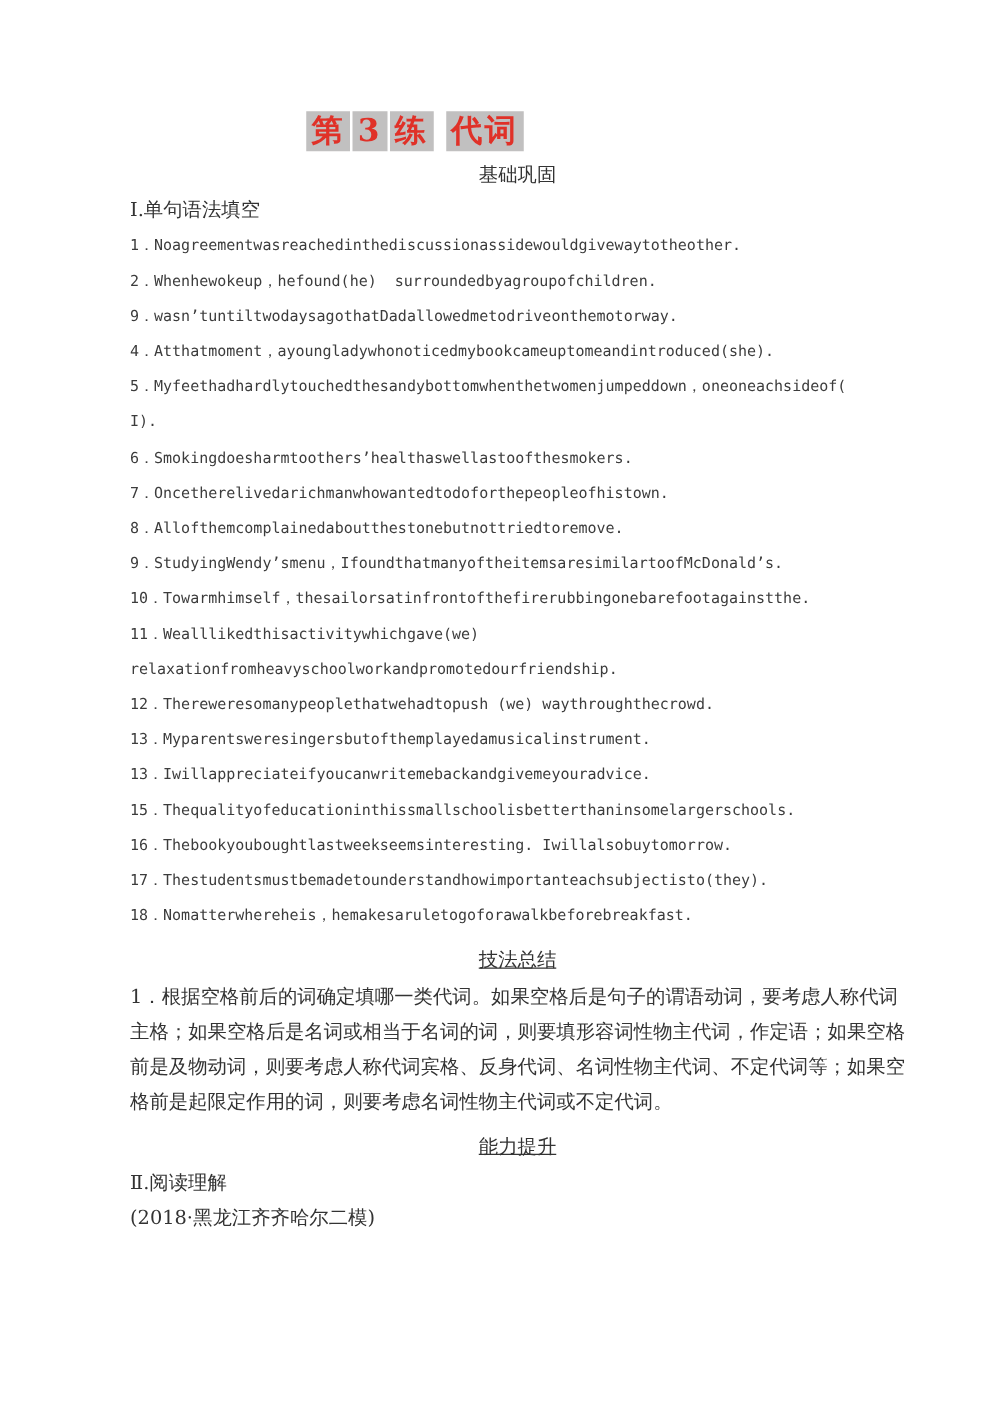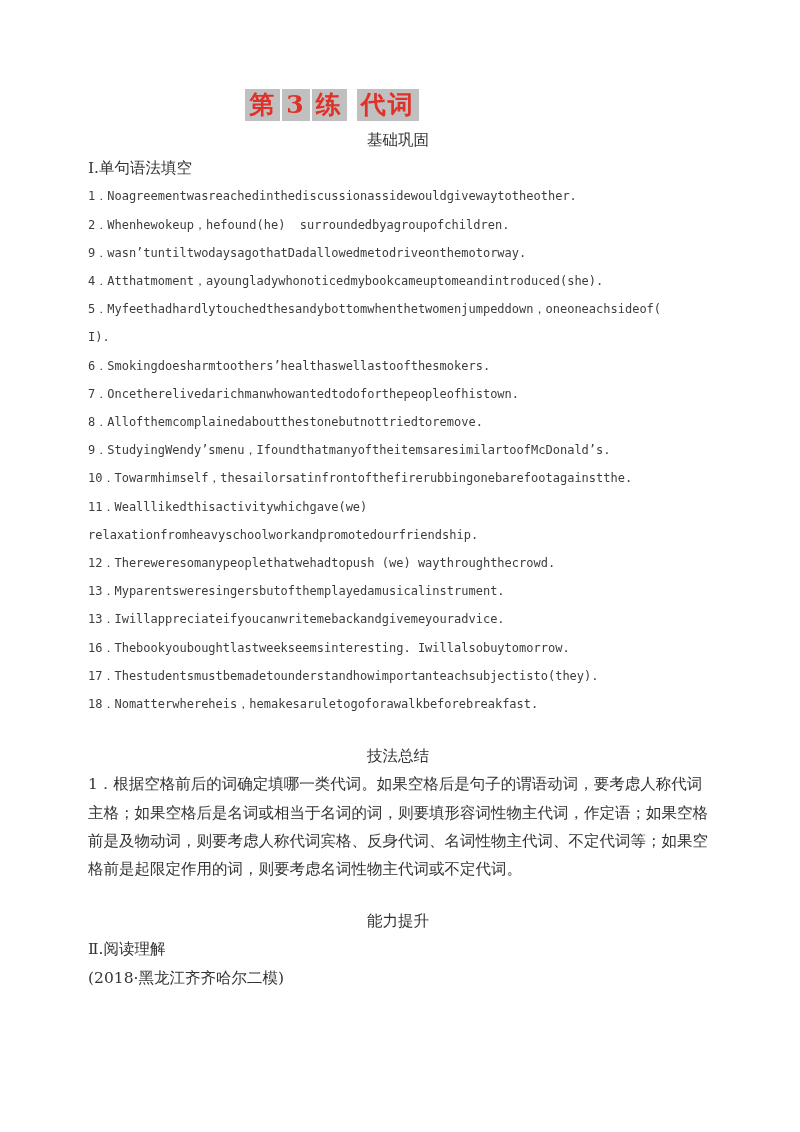--- a/index.html
+++ b/index.html
@@ -28,40 +28,40 @@
     font-size:25px;
     font-weight:bold;
     line-height:30px;
     padding:1px 4px;
     margin:0 1px;
     letter-spacing:2px;
   }
   .tseg-last{margin-left:9px;}
   .content{
     position:absolute;
-    top:126px;left:88px;width:620px;
+    top:126px;left:104px;width:620px;
   }
   .row{
     margin:0;
     line-height:28.2px;
   }
   .zh{
     font-size:15.5px;
     color:var(--text-zh,#333);
     font-family:"DejaVu Serif", serif;
   }
   .en{
     font-size:12px;
     color:var(--text-en,#3c3c3c);
     font-family:"DejaVu Sans Mono", monospace;
     white-space:pre-wrap;
     word-break:break-all;
   }
   .center{text-align:center;}
-  .mt{margin-top:24px;}
+  .mt{margin-top:8px;text-decoration:underline;}
 </style>
 </head>
 <body>
 
 <div class="page">
 
   <div class="title-row">
     <span class="tseg">第</span><span class="tseg">3</span><span class="tseg">练</span><span class="tseg tseg-last">代词</span>
   </div>
 
@@ -79,20 +79,21 @@
     <div class="row en">6．Smokingdoesharmtoothers’healthaswellastoofthesmokers.</div>
     <div class="row en">7．Oncetherelivedarichmanwhowantedtodoforthepeopleofhistown.</div>
     <div class="row en">8．Allofthemcomplainedaboutthestonebutnottriedtoremove.</div>
     <div class="row en">9．StudyingWendy’smenu，IfoundthatmanyoftheitemsaresimilartoofMcDonald’s.</div>
     <div class="row en">10．Towarmhimself，thesailorsatinfrontofthefirerubbingonebarefootagainstthe.</div>
     <div class="row en">11．Wealllikedthisactivitywhichgave(we)
 relaxationfromheavyschoolworkandpromotedourfriendship.</div>
     <div class="row en">12．Thereweresomanypeoplethatwehadtopush (we) waythroughthecrowd.</div>
     <div class="row en">13．Myparentsweresingersbutofthemplayedamusicalinstrument.</div>
     <div class="row en">13．Iwillappreciateifyoucanwritemebackandgivemeyouradvice.</div>
+    <div class="row en">15．Thequalityofeducationinthissmallschoolisbetterthaninsomelargerschools.</div>
     <div class="row en">16．Thebookyouboughtlastweekseemsinteresting. Iwillalsobuytomorrow.</div>
     <div class="row en">17．Thestudentsmustbemadetounderstandhowimportanteachsubjectisto(they).</div>
     <div class="row en">18．Nomatterwhereheis，hemakesaruletogoforawalkbeforebreakfast.</div>
 
     <div class="row zh center mt">技法总结</div>
     <div class="row zh">1．根据空格前后的词确定填哪一类代词。如果空格后是句子的谓语动词，要考虑人称代词主格；如果空格后是名词或相当于名词的词，则要填形容词性物主代词，作定语；如果空格前是及物动词，则要考虑人称代词宾格、反身代词、名词性物主代词、不定代词等；如果空格前是起限定作用的词，则要考虑名词性物主代词或不定代词。</div>
 
     <div class="row zh center mt">能力提升</div>
     <div class="row zh">Ⅱ.阅读理解</div>
     <div class="row zh">(2018·黑龙江齐齐哈尔二模)</div>

